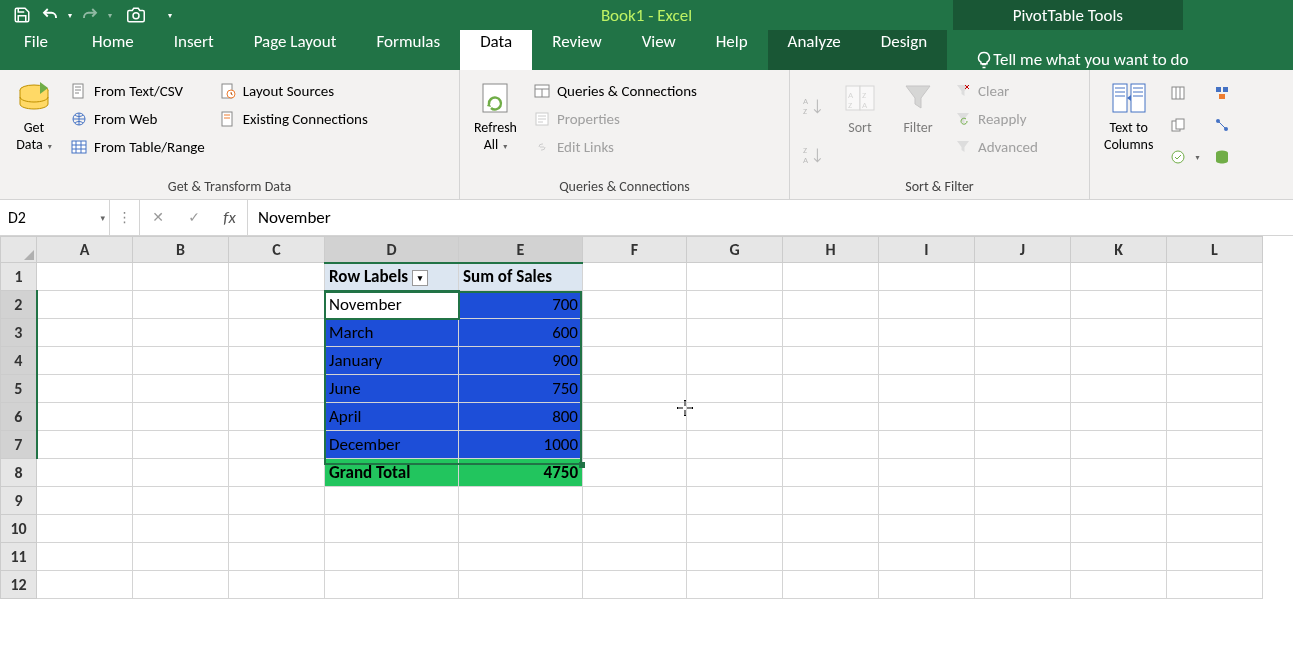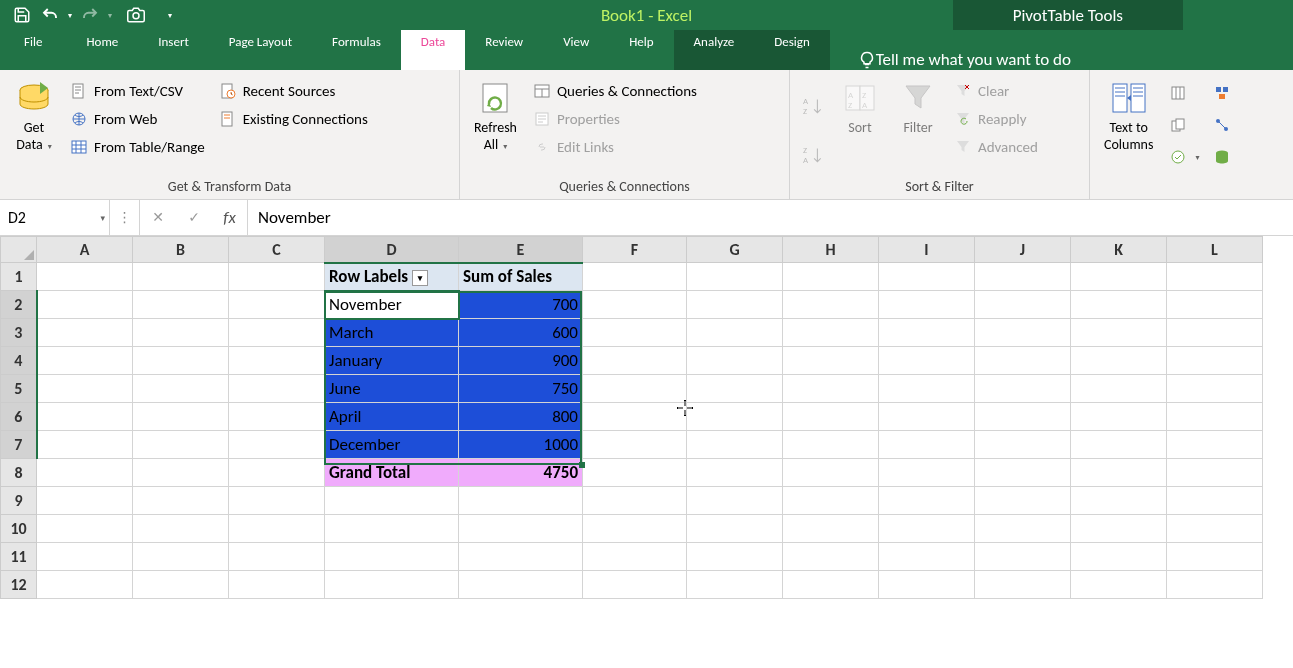--- a/index.html
+++ b/index.html
@@ -8,22 +8,22 @@
   
   .title-bar { background: #217346; height: 30px; display: flex; align-items: center; color: white; position: relative; }
   .qat { display: flex; align-items: center; gap: 4px; padding-left: 10px; }
   .qat-icon { width: 24px; height: 24px; display: flex; align-items: center; justify-content: center; cursor: pointer; color: white; }
   .qat-dropdown { font-size: 8px; padding: 0 2px; }
   .app-title { position: absolute; left: 50%; transform: translateX(-50%); font-size: 17px; color: #bef264; }
   .context-tab-group { position: absolute; right: 110px; background: #195735; height: 30px; display: flex; align-items: center; padding: 0 60px; font-size: 17px; }
 
   
   .ribbon-tabs { background: #217346; height: 40px; display: flex; align-items: flex-end; color: white; position: relative; }
-  .tab { padding: 10px 20px 28px 20px; cursor: pointer; font-size: 13px; height: 40px; display: flex; align-items: center; }
-  .tab.active { background: #fff; color: #ec4899; margin-top: 36px; }
+  .tab { padding: 10px 20px 28px 20px; cursor: pointer; font-size: 17px; height: 40px; display: flex; align-items: center; }
+  .tab.active { background: #fff; color: #000000; margin-top: 36px; }
   .tab.context { background: #195735; }
   .tab-file { padding-left: 24px; padding-right: 24px; }
   .tell-me { display: flex; align-items: center; gap: 0; padding: 0 14px; font-size: 17px; margin-left: 14px; }
   .tell-me-icon { width: 18px; height: 18px; }
 
   
   .ribbon { background: #f3f2f1; height: 130px; border-bottom: 1px solid #d4d4d4; display: flex; }
   .ribbon-group { border-right: 1px solid #d4d4d4; padding: 4px 8px 0 8px; display: flex; flex-direction: column; justify-content: space-between; height: 100%; }
   .ribbon-group-label { text-align: center; font-size: 14px; color: #444; padding-bottom: 4px; }
   .ribbon-group-content { display: flex; gap: 6px; flex: 1; }
@@ -51,21 +51,21 @@
   .corner { width: 36px; height: 26px; background: #e6e6e6; border: 1px solid #cccccc; position: relative; }
   .corner::after { content: ''; position: absolute; right: 2px; bottom: 2px; width: 0; height: 0; border-left: 10px solid transparent; border-bottom: 10px solid #b0b0b0; }
   .col-header { background: #e6e6e6; border: 1px solid #cccccc; text-align: center; font-size: 16px; color: #333; height: 26px; }
   .col-header.sel { background: #d2d2d2; border-bottom: 2px solid #217346; }
   .row-header { background: #e6e6e6; border: 1px solid #cccccc; text-align: center; font-size: 16px; color: #333; width: 36px; }
   .row-header.sel { background: #d2d2d2; border-right: 2px solid #217346; }
   td.cell { border: 1px solid #d4d4d4; height: 28px; padding: 0 4px; font-size: 17px; font-family: Calibri, sans-serif; text-align: left; vertical-align: middle; }
   td.cell.num { text-align: right; }
   td.cell.pvt-header { background: #dce6f1; font-weight: bold; }
   td.cell.pvt-sel { background: #1d4ed8; }
-  td.cell.pvt-total { background: #f0abfc; font-weight: bold; }
+  td.cell.pvt-total { background: #22c55e; font-weight: bold; }
   td.cell.active-edit { background: #ffffff !important; outline: 2px solid #217346; outline-offset: -1px;}
   .selection-box { position: absolute; border: 2px solid #217346; pointer-events: none; }
   .fill-handle { position: absolute; width: 6px; height: 6px; background: #217346; }
   .filter-dd { display: inline-block; width: 16px; height: 16px; border: 1px solid #999; background: #fff; text-align: center; line-height: 13px; font-size: 9px; vertical-align: middle; margin-left: 4px;}
   
   .cursor-cross { position: absolute; width: 20px; height: 20px; pointer-events: none; }
   .cursor-cross svg { width: 20px; height: 20px; }
 </style>
 </head>
 <body>
@@ -172,21 +172,21 @@
       </div>
       <div class="small-btn-col">
         <div class="small-button">
           <span class="small-icon">
               <svg width="16" height="16" viewBox="0 0 16 16">
                 <rect x="2" y="1" width="10" height="14" fill="#fff" stroke="#888"></rect>
                 <circle cx="11" cy="11" r="4" fill="#fff" stroke="#ed7d31"></circle>
                 <path d="M11 9v2l1.5 1" stroke="#ed7d31"></path>
               </svg>
             </span>
-          <span>Recent Sources</span>
+          <span>Layout Sources</span>
         </div>
         <div class="small-button">
           <span class="small-icon">
               <svg width="16" height="16" viewBox="0 0 16 16">
                 <rect x="2" y="1" width="10" height="14" fill="#fff" stroke="#888"></rect>
                 <path d="M4 4h6M4 7h6" stroke="#ed7d31"></path>
               </svg>
             </span>
           <span>Existing Connections</span>
         </div>

